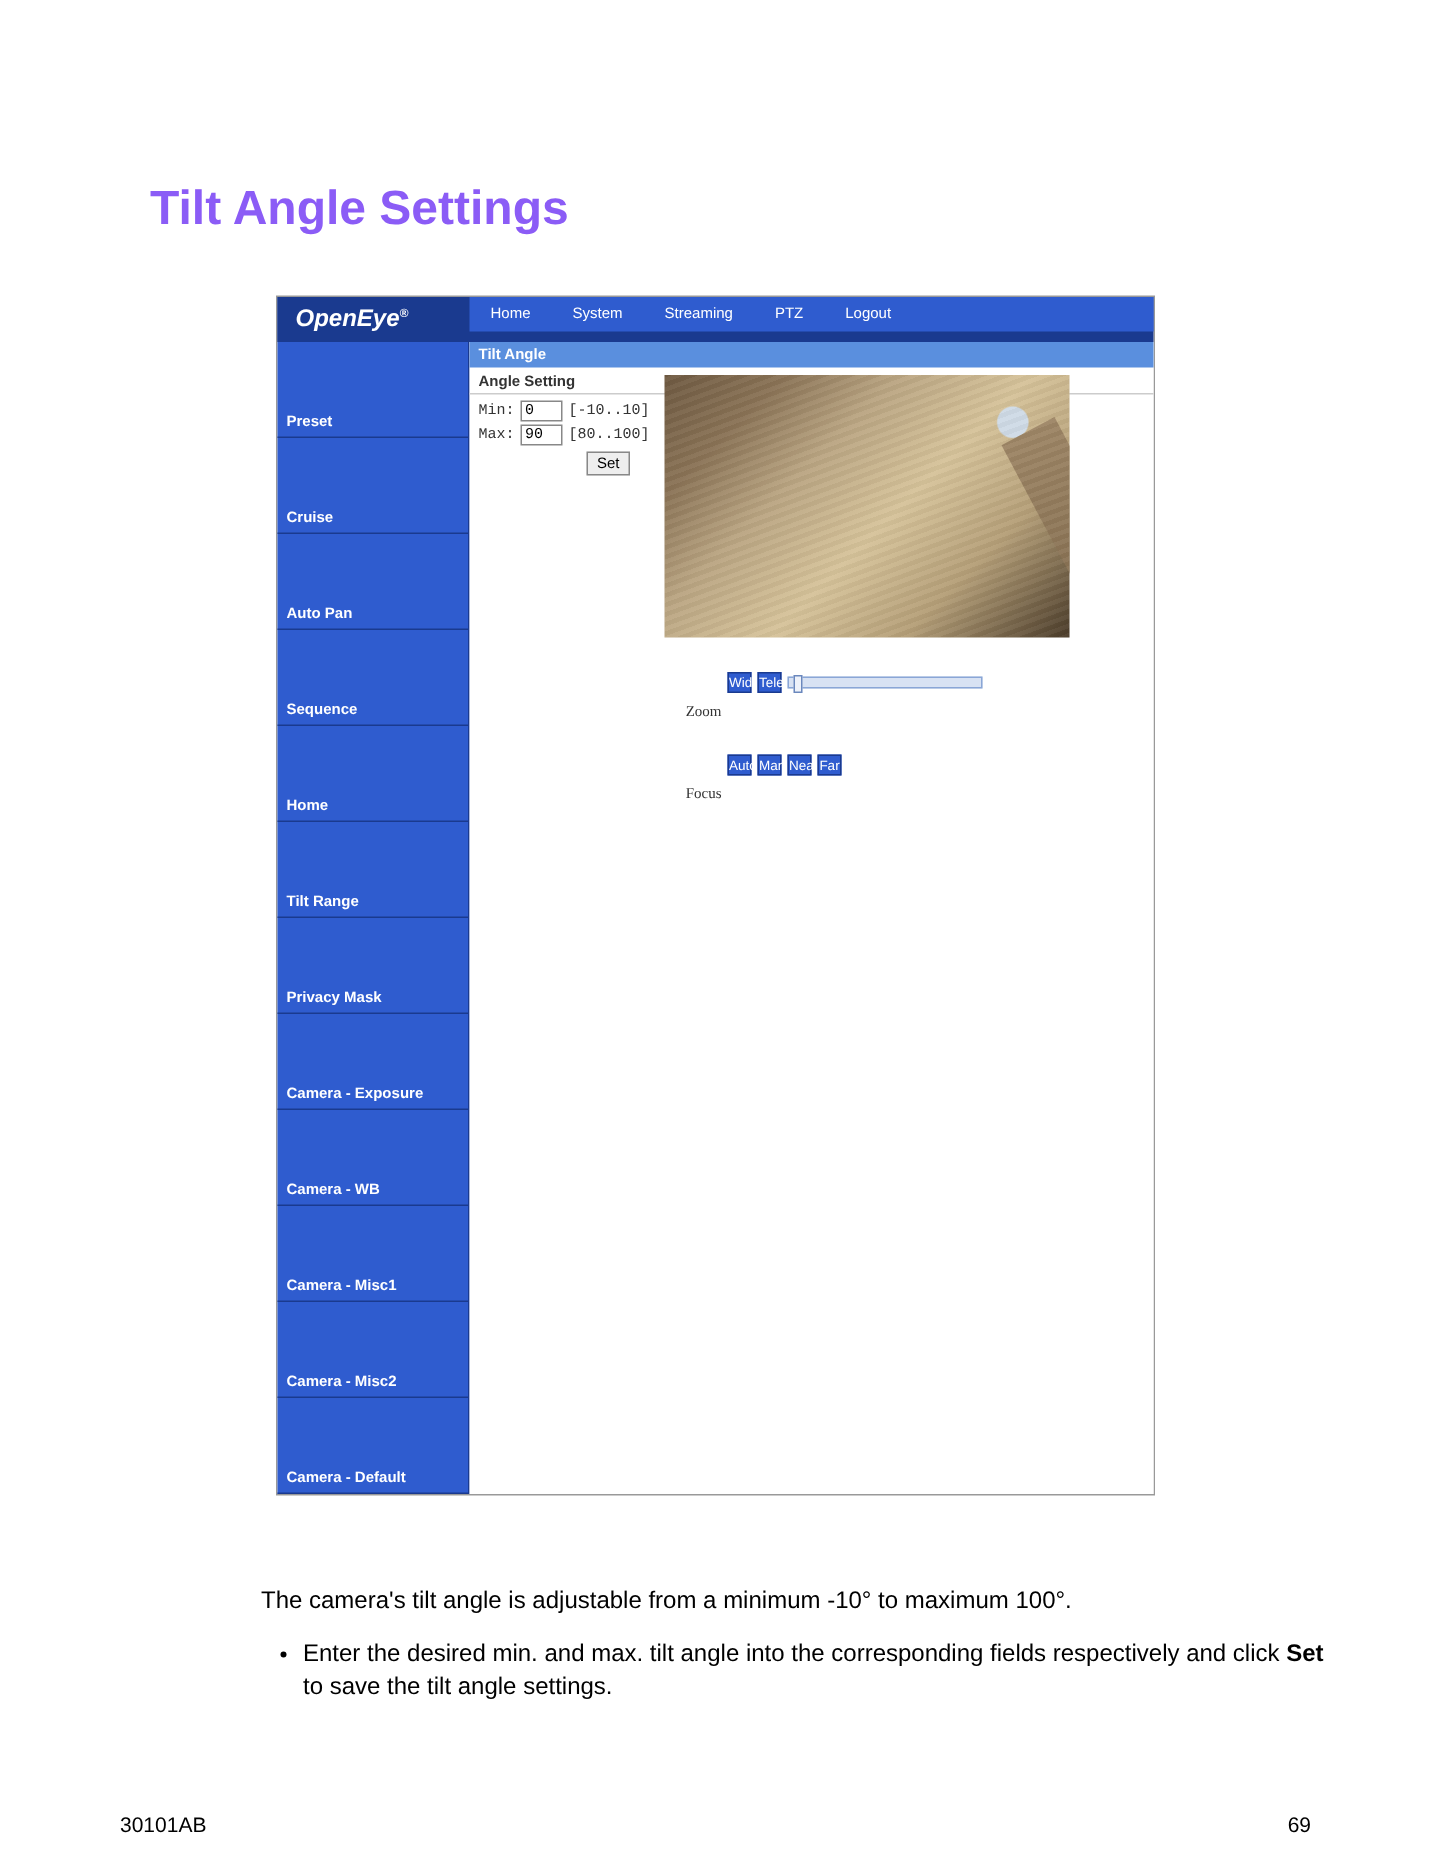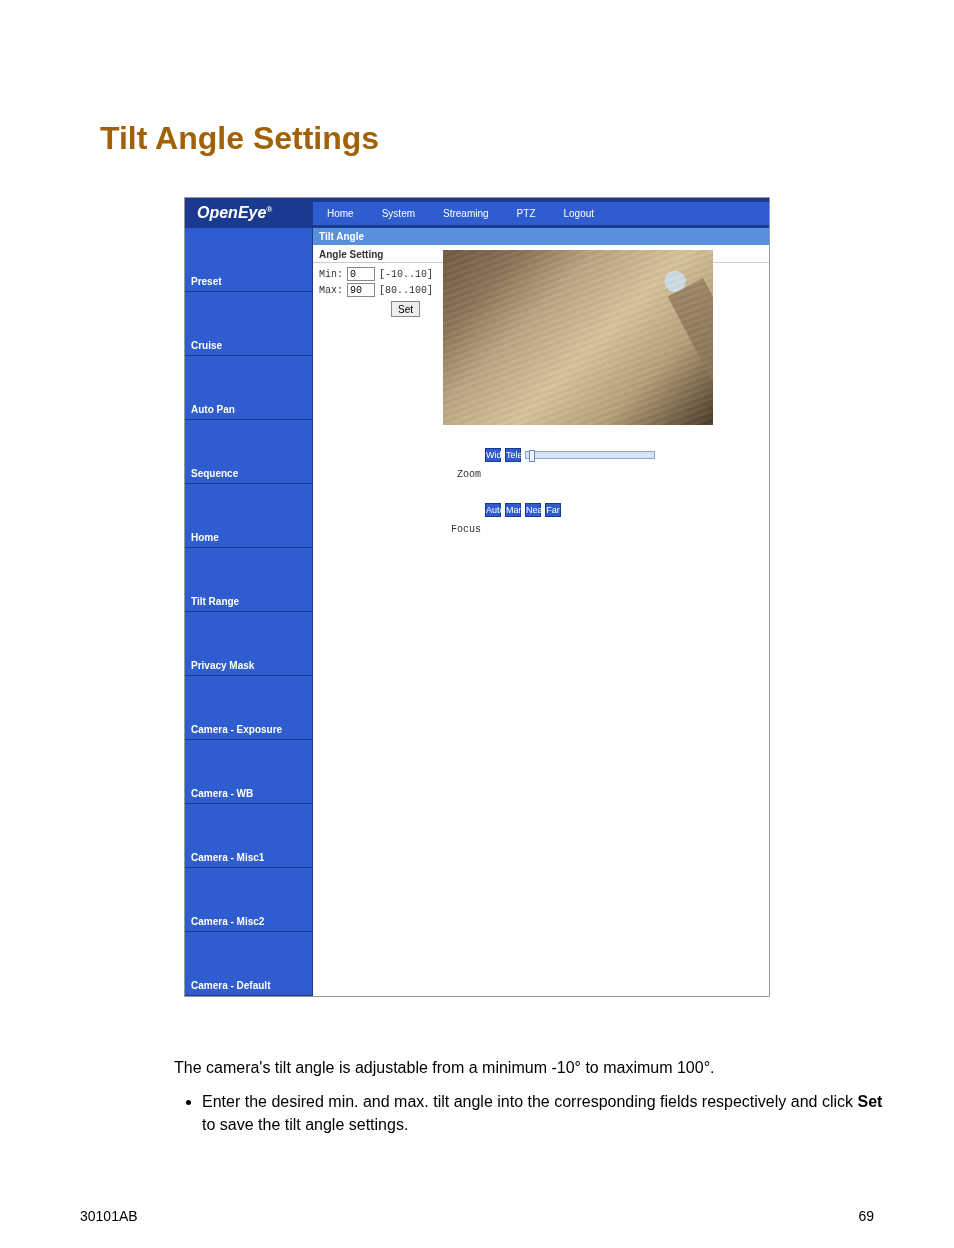--- a/index.html
+++ b/index.html
@@ -1,29 +1,29 @@
 <!DOCTYPE html>
 <html><head>
 <meta charset="utf-8">
 <style>
   * { box-sizing: border-box; margin: 0; padding: 0; }
   body { font-family: Arial, Helvetica, sans-serif; background: #fff; width: 954px; height: 1248px; position: relative; }
 
   .page-title-wrap { padding: 120px 100px 20px 100px; }
-  .page-title { font-size: 32px; font-weight: bold; color: #a16207; }
+  .page-title { font-size: 32px; font-weight: bold; color: #8b5cf6; }
 
   .screenshot {
     margin: 20px auto 0 auto;
     width: 586px;
     border: 1px solid #999;
     background: #fff;
     font-size: 10px;
   }
 
-  .top-bar { display: flex; align-items: center; background: #1a3a8f; }
+  .top-bar { display: flex; align-items: flex-start; background: #1a3a8f; }
   .logo {
     background: #1a3a8f; color: #fff; font-style: italic; font-weight: bold;
     font-size: 16px; padding: 6px 18px 6px 12px; width: 128px;
   }
   .logo sup { font-size: 8px; }
   .nav-tabs { display: flex; flex: 1; background: #2f5ccf; }
   .nav-tab { color: #fff; padding: 6px 14px; font-size: 10px; cursor: pointer; }
 
   .main-area { display: flex; min-height: 420px; }
   .sidebar {
@@ -68,21 +68,21 @@
     content: ""; position: absolute; inset: 0;
     background: repeating-linear-gradient(-20deg, rgba(255,255,255,0.04) 0 3px, rgba(0,0,0,0.03) 3px 6px);
   }
   .beam {
     position: absolute; right: 10px; top: 28px; width: 40px; height: 150px;
     background: linear-gradient(180deg, #9e8666, #7d674a);
     transform: rotate(-28deg); transform-origin: top right;
   }
 
   .control-row { display: flex; align-items: center; gap: 4px; margin-top: 4px; font-size: 10px; }
-  .ctrl-label { width: 38px; text-align: right; font-family: Liberation Mono, monospace; color: #333; margin-top: 40px; }
+  .ctrl-label { width: 38px; text-align: right; font-family: Liberation Serif, serif; color: #333; margin-top: 40px; }
   .ctrl-btn {
     background: #2f5ccf; color: #fff; font-size: 9px; padding: 1px 0;
     border: 1px solid #1a3a8f; cursor: pointer; width: 16px; text-align: center;
   }
   .slider-track {
     width: 130px; height: 8px; background: #d8e2f3; border: 1px solid #8aa6d6; position: relative;
   }
   .slider-thumb {
     position: absolute; top: -2px; left: 3px; width: 6px; height: 12px;
     background: #eef2fa; border: 1px solid #6b88bd;

